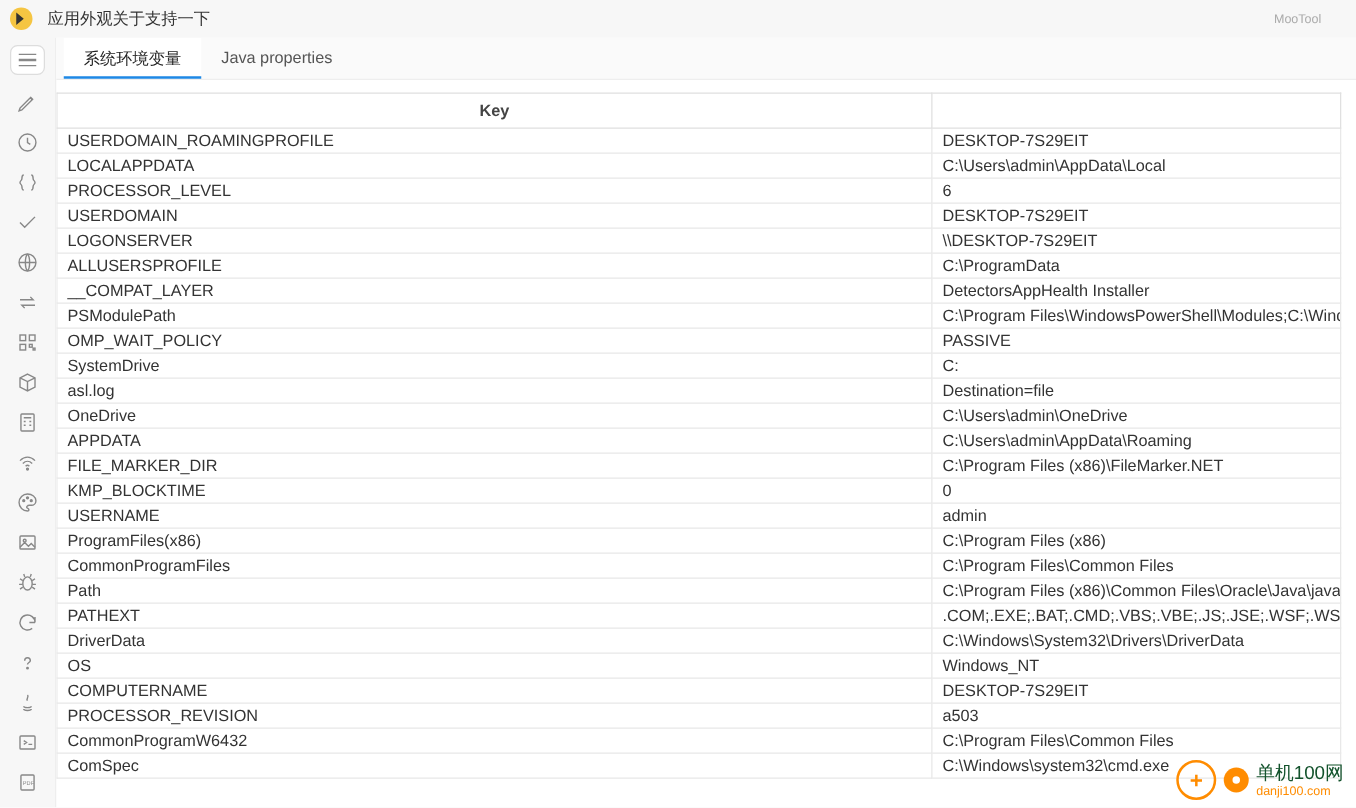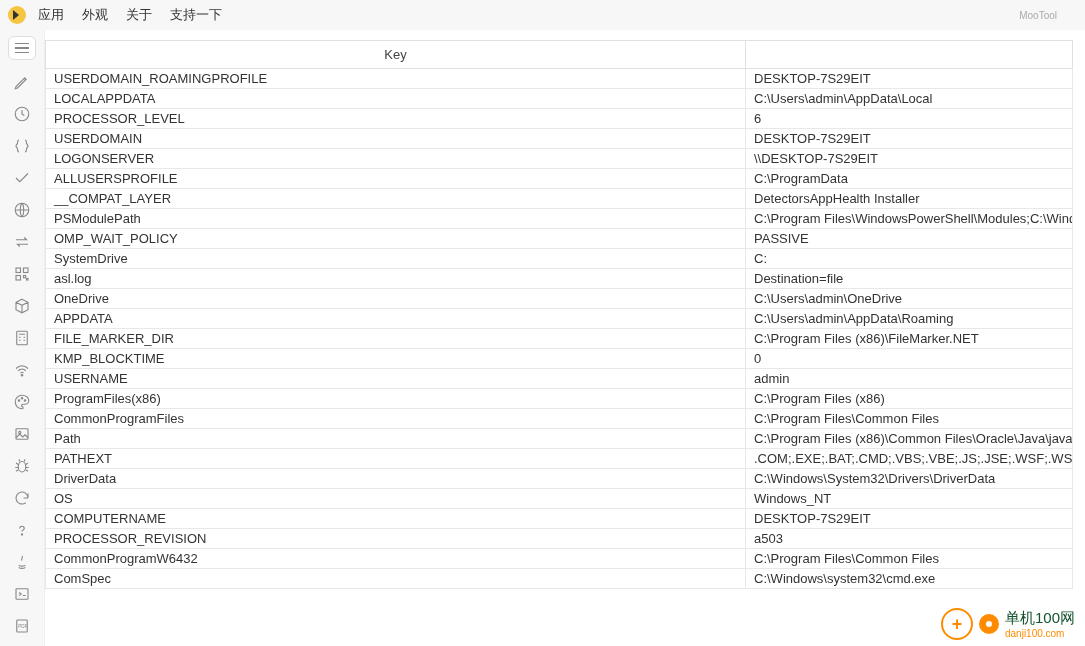--- a/index.html
+++ b/index.html
@@ -29,21 +29,21 @@
   margin-right: 12px;
 }
 .logo::after {
   content: "";
   position: absolute;
   left: 5px; top: 4px;
   border-left: 6px solid #333;
   border-top: 5px solid transparent;
   border-bottom: 5px solid transparent;
 }
-.menu { display: flex; gap: 18px; }
+.menu { display: flex; }
 .menu-item { cursor: pointer; font-size: 13px; color: #333; }
 .app-title { margin-left: auto; color: #aaa; font-size: 10px; padding-right: 20px; }
 .main { flex: 1; display: flex; overflow: hidden; }
 .sidebar {
   width: 44px;
   background: #f7f7f7;
   display: flex;
   flex-direction: column;
   align-items: center;
   padding-top: 6px;
@@ -103,21 +103,21 @@
   padding: 10px 12px 0 0;
 }
 table {
   width: 100%;
   border-collapse: collapse;
   font-size: 13px;
   table-layout: fixed;
 }
 th {
   text-align: left;
-  font-weight: normal;
+  font-weight: bold;
   padding: 6px 0;
   border: 1px solid #e0e0e0;
   background: #fff;
   color: #444;
 }
 th.key-col { width: 700px; text-align: center; }
 td {
   padding: 2px 8px;
   border: 1px solid #e8e8e8;
   color: #333;
@@ -275,20 +275,24 @@
       </div>
     <div class="side-icon">
         <svg viewBox="0 0 24 24">
           <rect x="5" y="4" width="14" height="16" rx="1"></rect>
           <text x="7" y="15" font-size="6" fill="#888" stroke="none">PDF</text>
         </svg>
       </div>
   </div>
 
   <div class="content">
+    <div class="tabs">
+      <div class="tab active">系统环境变量</div>
+      <div class="tab">Java properties</div>
+    </div>
     <div class="table-wrap">
       <table>
         <thead>
           <tr>
             <th class="key-col">Key</th>
             <th></th>
           </tr>
         </thead>
         <tbody id="env-body">
             <tr>

